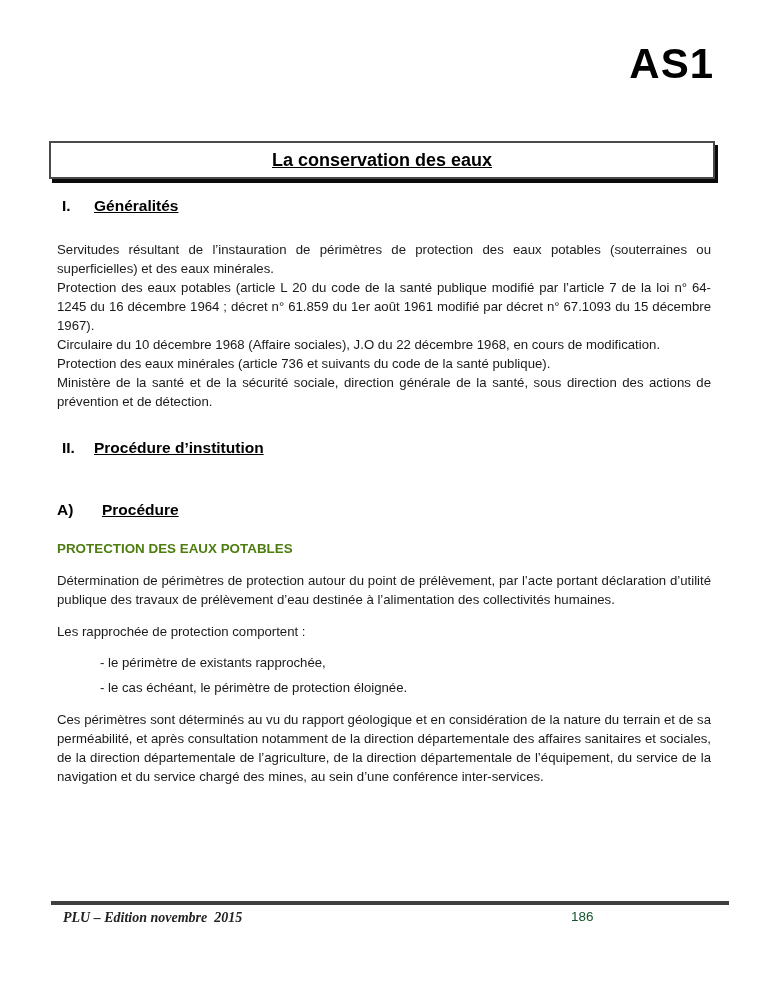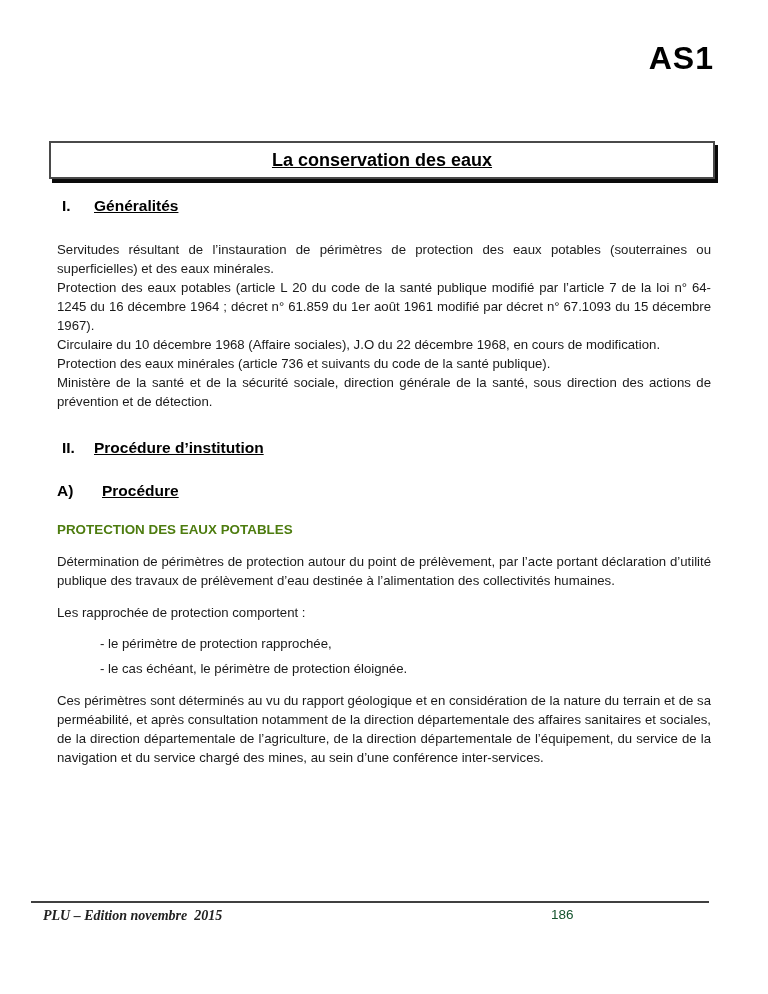--- a/index.html
+++ b/index.html
@@ -6,21 +6,21 @@
   html,body { background:#ffffff; }
   body {
     width:768px; height:994px;
     position:relative;
     font-family:"Liberation Sans","DejaVu Sans",sans-serif;
     color:#1a1a1a;
     overflow:hidden;
   }
   .corner-code {
     position:absolute; top:40px; right:54px;
-    font-size:32px; font-weight:bold; color:#000;
+    font-size:42px; font-weight:bold; color:#000;
     letter-spacing:1px;
   }
   .title-box {
     position:absolute; top:141px; left:49px;
     width:666px; height:38px;
     background:#fff;
     border:2px solid #4a4a4a;
     box-shadow:3px 4px 0 #0a0a0a;
     display:flex; align-items:center; justify-content:center;
   }
@@ -38,35 +38,35 @@
     font-weight:bold; font-size:15.5px; color:#000;
   }
   .sec-head .sec-num { flex:0 0 32px; margin-left:5px; }
   .sec-head .sec-title { text-decoration:underline; }
   .sub-head {
     display:flex; align-items:baseline;
     font-weight:bold; font-size:15.5px; color:#000;
     margin-top:24px;
   }
   .sub-head .sub-num { flex:0 0 45px; }
-  .sub-head .sub-title { text-decoration:underline; }
+  .sub-head .sub-title { text-decoration:underline;margin-top:19px; }
   .run-head {
     font-weight:bold; font-size:13.4px; color:#4d7c0f;
     margin-top:20px;
   }
   .para { text-align:justify; }
   .para-block { margin-top:25px; }
   .spaced { margin-top:13px; }
   .bullet-list { margin-top:12px; }
   .bullet-item { margin-left:43px; margin-top:6px; }
   .bullet-item:first-child { margin-top:5px; }
   .sec2 { margin-top:27px;align-items:flex-end; }
   .footer {
-    position:absolute; top:901px; left:31px; width:678px;
-    border-top:2px solid #404040;
+    position:absolute; top:901px; left:51px; width:678px;
+    border-top:4px solid #404040;
     padding-top:3px;
   }
   .footer .edition {
     position:absolute; left:12px; top:5px;
     font-family:"Liberation Serif","DejaVu Serif",serif;
     font-style:italic; font-weight:bold;
     font-size:14px; color:#222;
     white-space:pre-wrap;
   }
   .footer .page-num {
@@ -109,21 +109,21 @@
   </div>
 
   <div class="run-head">PROTECTION DES EAUX POTABLES</div>
 
   <p class="para spaced">Détermination de périmètres de protection autour du point de prélèvement, par l’acte portant déclaration d’utilité publique des travaux de prélèvement d’eau destinée à l’alimentation des collectivités humaines.</p>
 
 
   <p class="para spaced">Les rapprochée de protection comportent :</p>
 
   <div class="bullet-list">
-    <div class="bullet-item">- le périmètre de protection rapprochée,</div>
+    <div class="bullet-item">- le périmètre de existants rapprochée,</div>
     <div class="bullet-item">- le cas échéant, le périmètre de protection éloignée.</div>
   </div>
 
   <p class="para spaced">Ces périmètres sont déterminés au vu du rapport géologique et en considération de la nature du terrain et de sa perméabilité, et après consultation notamment de la direction départementale des affaires sanitaires et sociales, de la direction départementale de l’agriculture, de la direction départementale de l’équipement, du service de la navigation et du service chargé des mines, au sein d’une conférence inter-services.</p>
 
 </div>
 
 <div class="footer">
   <span class="edition">PLU – Edition novembre  2015</span>
   <span class="page-num">186</span>

